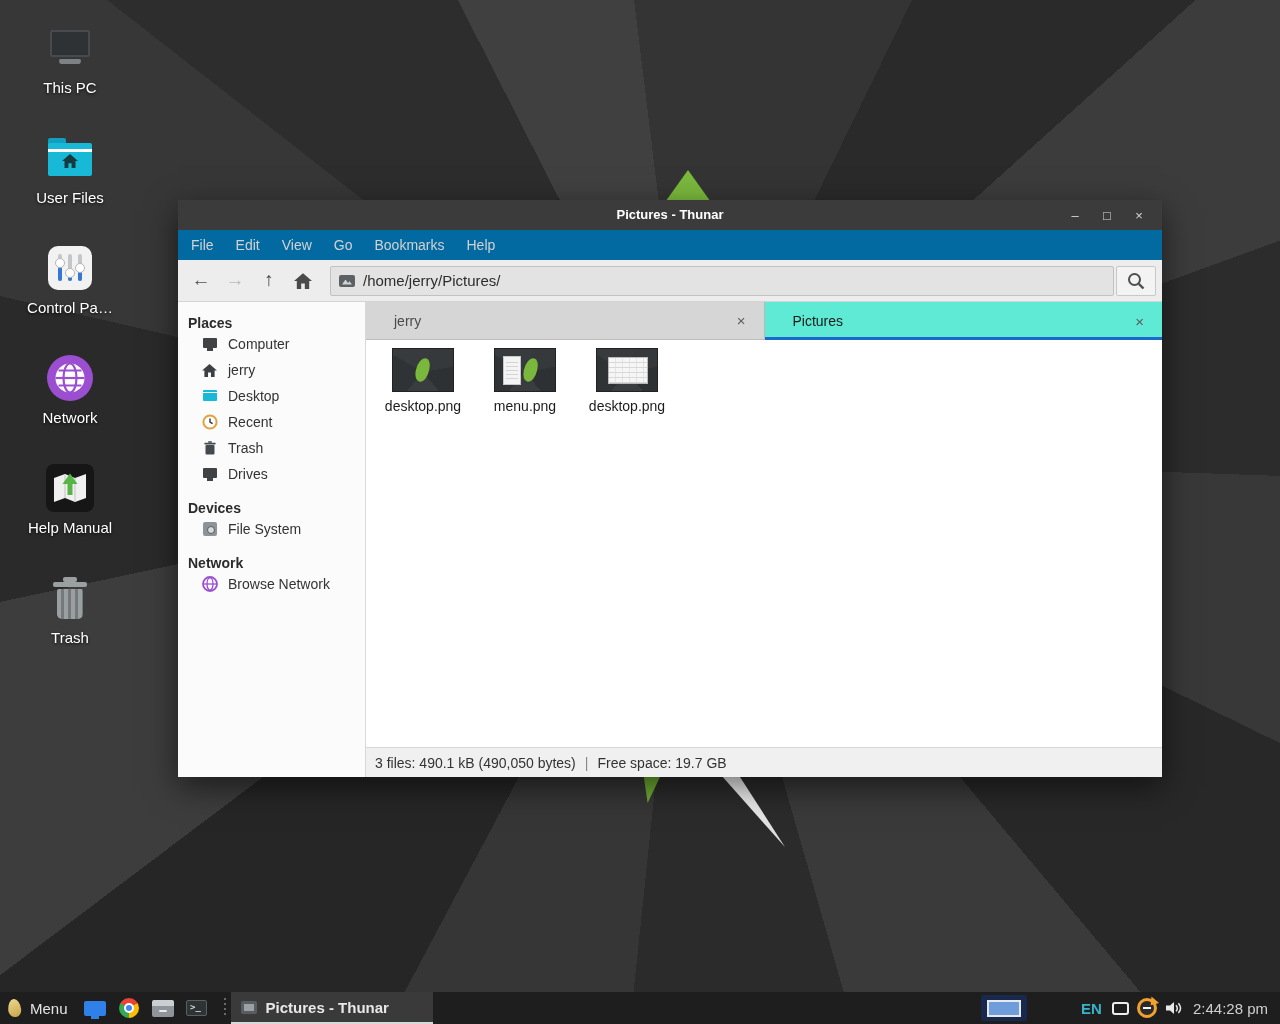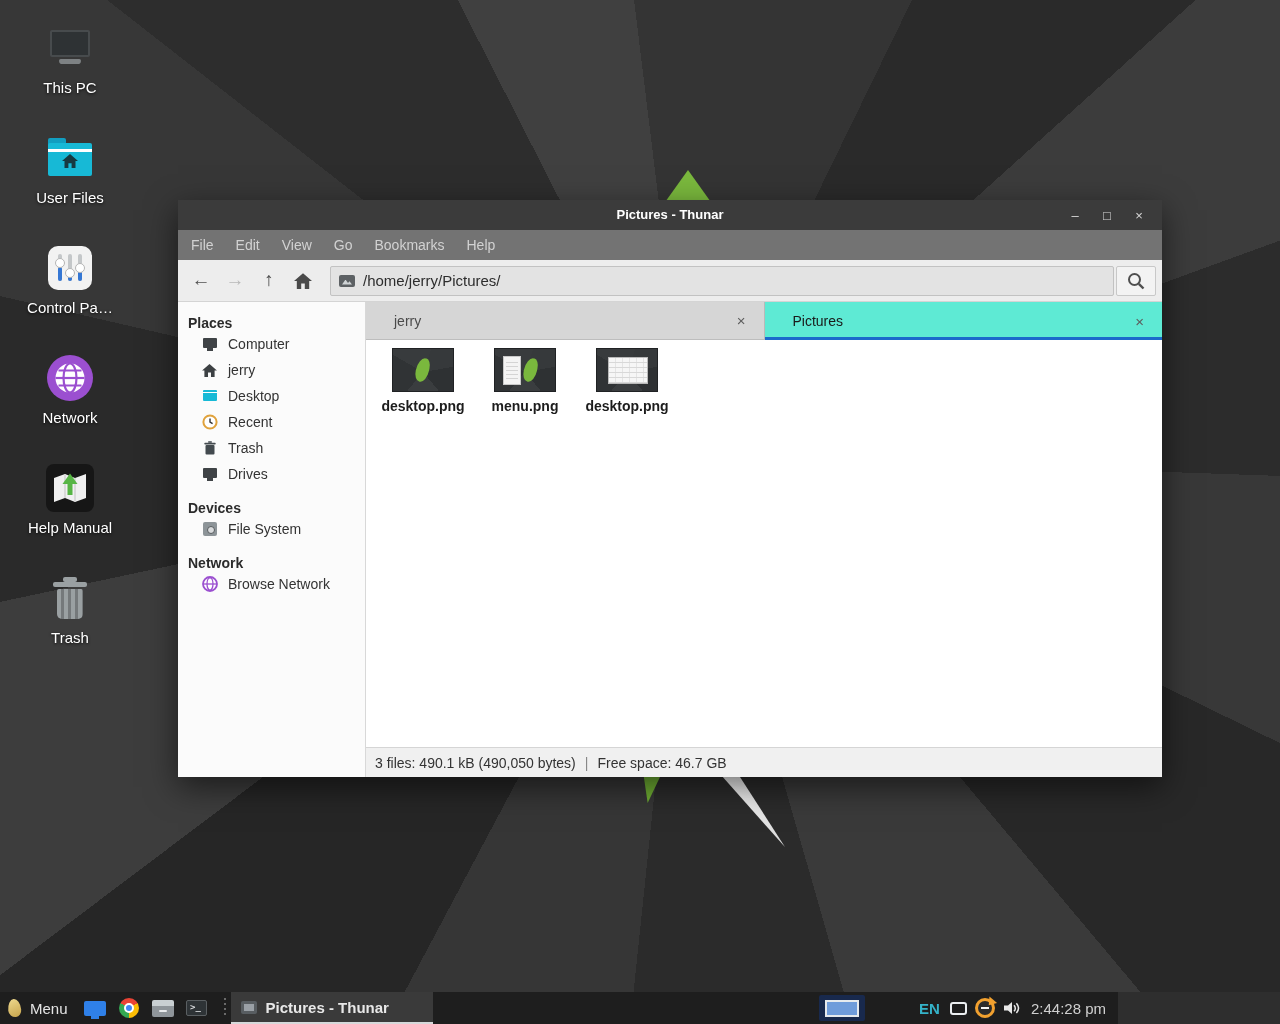--- a/index.html
+++ b/index.html
@@ -50,21 +50,21 @@
 
   
   .window { position:absolute; left:178px; top:200px; width:984px; height:577px;
     box-shadow:0 10px 30px rgba(0,0,0,.55); display:flex; flex-direction:column; }
   .titlebar { height:30px; background:#3b3b3b; position:relative; flex:none; }
   .title { position:absolute; left:0; right:0; top:0; line-height:30px; text-align:center;
     color:#fff; font-size:13px; font-weight:bold; }
   .winbtns { position:absolute; right:14px; top:0; height:30px; display:flex; align-items:center; gap:14px; }
   .winbtn { width:18px; text-align:center; color:#d9d9d9; font-size:13px; cursor:default; }
 
-  .menubar { height:30px; background:#737373; display:flex; align-items:center; padding-left:2px; flex:none; }
+  .menubar { height:30px; background:#0369a1; display:flex; align-items:center; padding-left:2px; flex:none; }
   .menuitem { padding:0 11px; line-height:30px; font-size:14px; color:#d2d2d2; cursor:default; }
 
   .toolbar { height:42px; background:#ededed; border-bottom:1px solid #d4d4d4; display:flex; align-items:center; padding:0 6px; flex:none; }
   .navbtn { width:34px; height:30px; text-align:center; line-height:28px; font-size:19px; color:#4f4f4f; border-radius:2px; }
   .navbtn.disabled { color:#b8b8b8; }
   .pathentry { flex:1; height:30px; margin-left:10px; background:#e3e3e3; border:1px solid #c2c2c2; border-radius:2px;
     display:flex; align-items:center; padding:0 8px; }
   .pathimg { width:16px; height:12px; background:#5d6164; border-radius:2px; position:relative; margin-right:8px; flex:none; }
   .pathimg::after { content:""; position:absolute; left:3px; bottom:2px; width:10px; height:5px; background:#cfd3d5;
     clip-path:polygon(0 100%, 35% 0, 60% 70%, 75% 35%, 100% 100%); }
@@ -85,39 +85,39 @@
   .ic-fs::after { content:""; position:absolute; left:4px; top:4px; width:6px; height:6px; background:#d8dadc; border:1px solid #565b5e; border-radius:50%; }
 
   .filepane { flex:1; background:#fff; display:flex; flex-direction:column; min-width:0; }
   .tabbar { height:38px; display:flex; background:#cicfcf; background:#c9c9c9; flex:none; }
   .tab { flex:1; display:flex; align-items:center; padding:0 14px 0 28px; font-size:14px; position:relative; cursor:default; }
   .tab.inactive { background:#d6d6d6; color:#4a4a4a; border-right:1px solid #b9b9b9; border-bottom:1px solid #bdbdbd; }
   .tab.active { background:#5eead4; color:#1a1a1a; }
   .tab.active::after { content:""; position:absolute; left:0; right:0; bottom:0; height:3px; background:#1b6acb; }
   .tabclose { margin-left:auto; color:#5d5d5d; font-size:15px; line-height:1; padding:2px 4px; }
 
-  .files { flex:1; padding:8px 0 0 6px; display:flex; align-items:flex-start;font-weight:bold; }
+  .files { flex:1; padding:8px 0 0 6px; display:flex; align-items:flex-start; }
   .fcell { width:102px; text-align:center; cursor:default; }
   .thumb { width:62px; height:44px; margin:0 auto; background:#36393b; border:1px solid #202224; position:relative; overflow:hidden;
     background-image:conic-gradient(from 20deg at 50% 55%, #36393b 0 60deg, #2e3133 60deg 120deg, #3a3d3f 120deg 200deg, #303335 200deg 280deg, #383b3d 280deg 360deg); }
   .blob { position:absolute; width:13px; height:24px; background:#7ab83d; border-radius:60% 40% 55% 45%; transform:rotate(12deg); }
   .mini-panel { position:absolute; left:8px; top:7px; width:18px; height:29px; background:#f4f4f4; border:1px solid #c9c9c9; }
   .mini-panel::before { content:""; position:absolute; left:2px; top:2px; right:2px; height:22px;
     background:repeating-linear-gradient(#f4f4f4 0 3px, #d4d4d4 3px 4px); }
   .mini-win { position:absolute; left:11px; top:8px; width:40px; height:27px; background:#f6f6f6; border:1px solid #b9b9b9;
     background-image:repeating-linear-gradient(180deg, rgba(0,0,0,0) 0 4px, #d8d8d8 4px 5px),
                      repeating-linear-gradient(90deg, rgba(0,0,0,0) 0 6px, #e4e4e4 6px 7px); }
   .flabel { margin-top:6px; font-size:14px; color:#1c1c1c; }
 
   .statusbar { height:30px; background:#f0f0f0; border-top:1px solid #d5d5d5; display:flex; align-items:center;
     padding-left:9px; font-size:14px; color:#333; flex:none; gap:9px; }
   .status-sep { color:#888; }
 
   
-  .taskbar { position:absolute; left:0; bottom:0; width:1118px; height:32px; background:#1e1e1e;
+  .taskbar { position:absolute; left:0; bottom:0; width:1280px; height:32px; background:#1e1e1e;
     display:flex; align-items:center;margin-top:44px; }
   .menu-btn { display:flex; align-items:center; gap:9px; padding:0 10px 0 8px; height:32px; }
   .mint-logo { width:13px; height:18px; background:linear-gradient(160deg,#eed98e,#c7a44c); border-radius:50% 50% 45% 55% / 62% 62% 38% 38%; transform:rotate(-6deg); }
   .menu-label { font-size:15px; color:#e4e4e4; }
   .launcher { height:32px; display:flex; align-items:center; justify-content:center; width:34px; }
   .ic-showdesk { width:22px; height:15px; background:#2f80e8; border-radius:2px; position:relative; }
   .ic-showdesk::after { content:""; position:absolute; left:7px; bottom:-3px; width:8px; height:3px; background:#2f80e8; }
   .ic-chrome { width:20px; height:20px; border-radius:50%; position:relative;
     background:conic-gradient(from -60deg, #ea4335 0 120deg, #fbbc05 120deg 240deg, #34a853 240deg 360deg); }
   .ic-chrome::after { content:""; position:absolute; left:5px; top:5px; width:10px; height:10px; background:#4285f4; border:2px solid #fff; border-radius:50%; box-sizing:border-box; }
@@ -360,21 +360,21 @@
           <div class="fcell">
             <div class="thumb">
                 <div class="mini-win"></div>
               </div>
             <div class="flabel">desktop.png</div>
           </div>
         </div>
         <div class="statusbar">
           <span>3 files: 490.1 kB (490,050 bytes)</span>
           <span class="status-sep">|</span>
-          <span>Free space: 46.7 GB</span>
+          <span>Free space: 19.7 GB</span>
         </div>
       </div>
     </div>
   </div>
 
   <div class="taskbar">
     <div class="menu-btn">
       <div class="mint-logo"></div>
       <div class="menu-label">Menu</div>
     </div>

